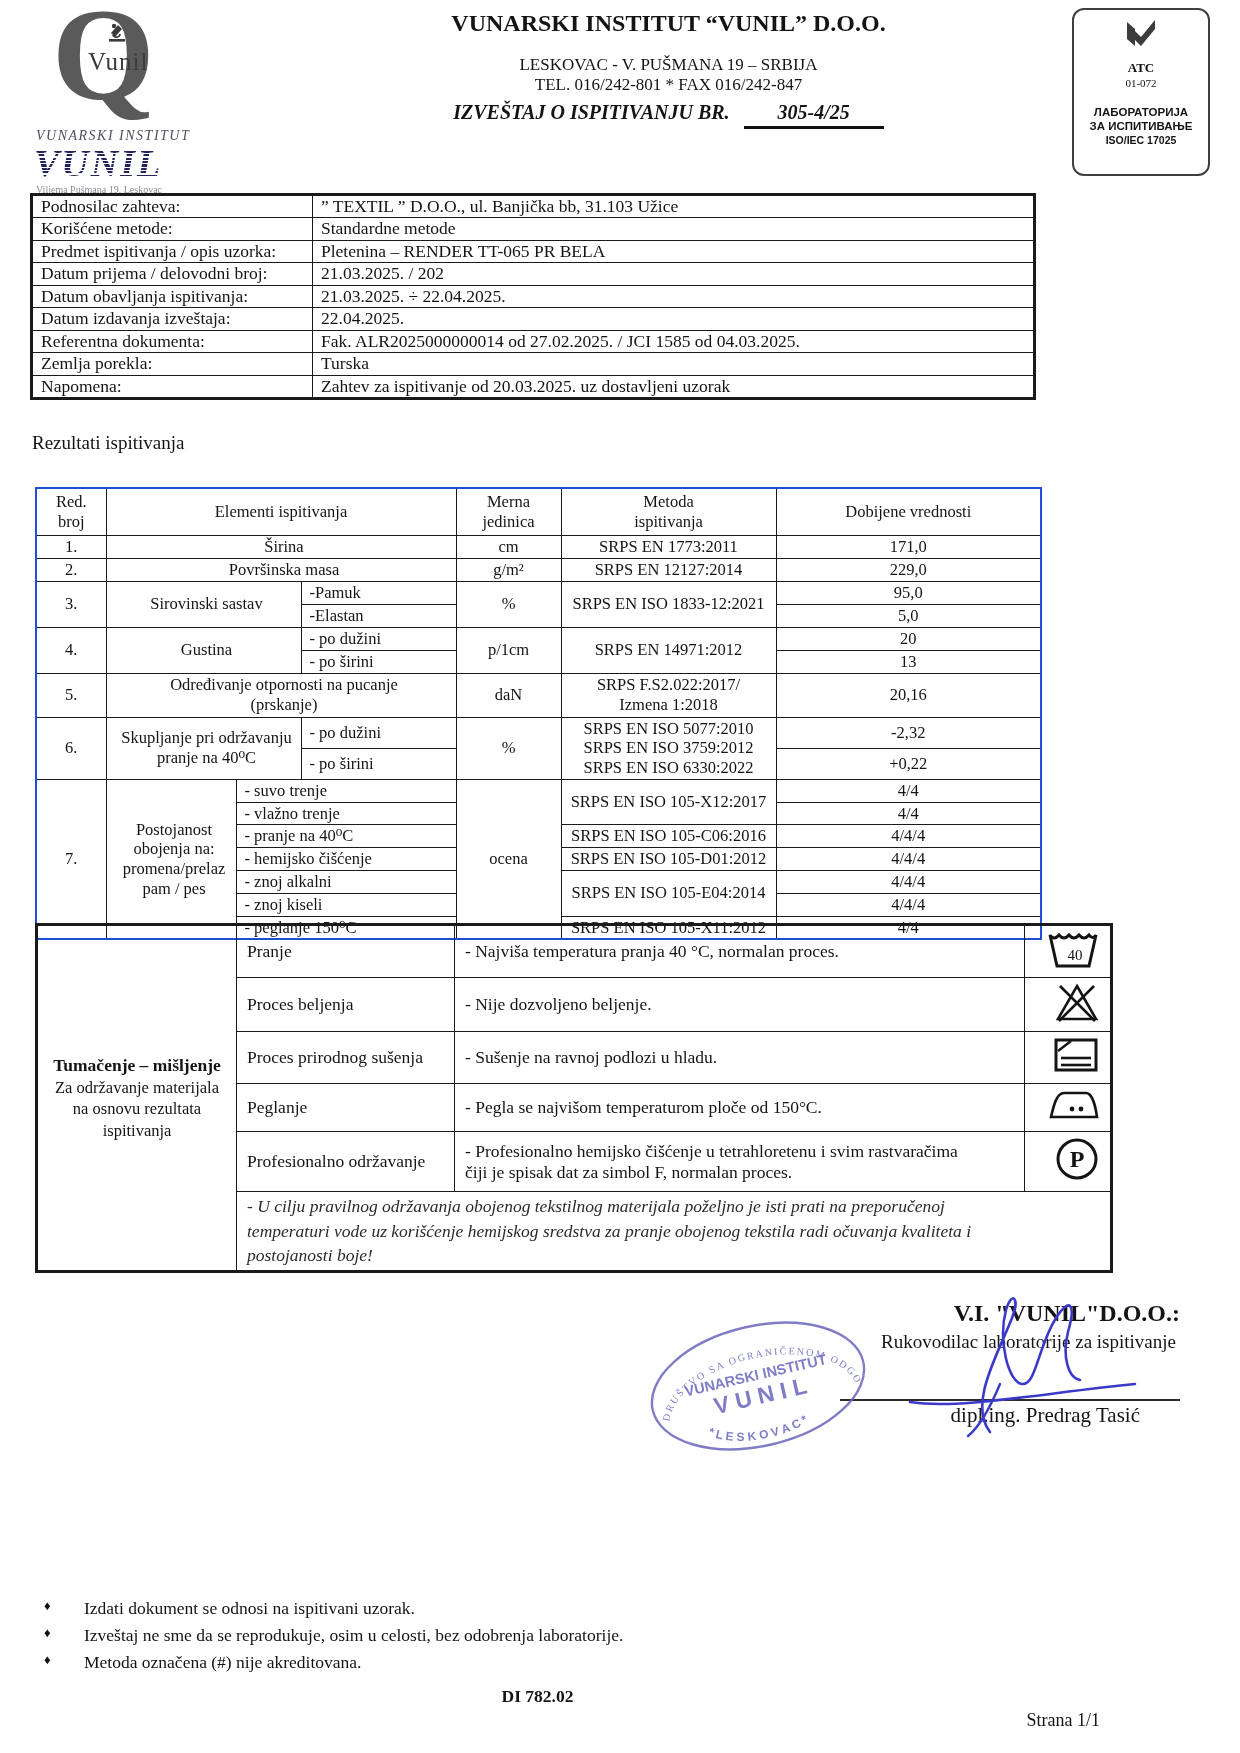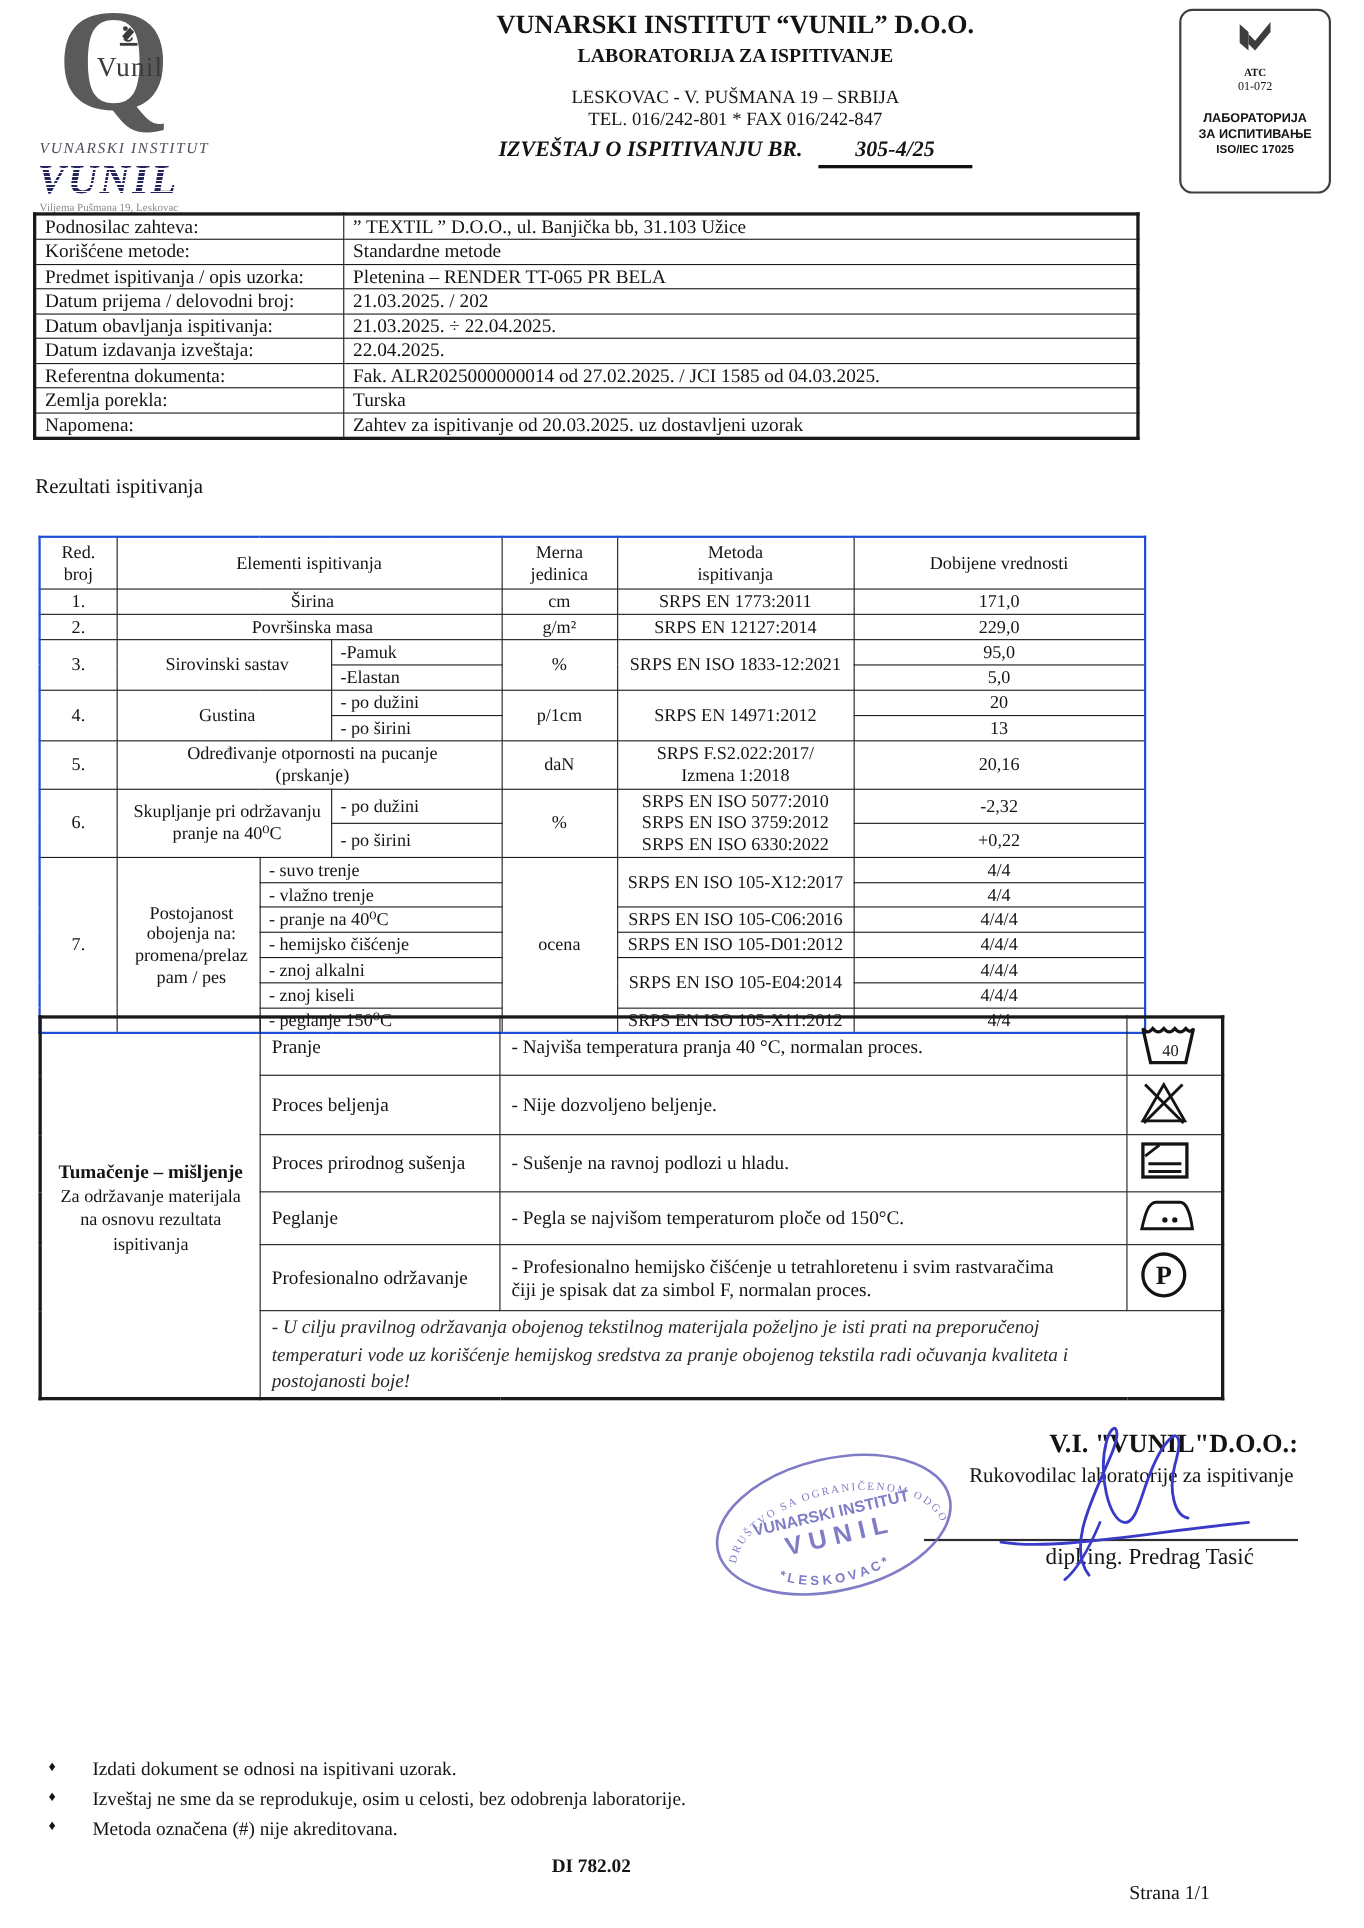--- a/index.html
+++ b/index.html
@@ -21,21 +21,21 @@
 
   .center-block { flex:1; text-align:center; padding-top:4px; }
   .inst-name { font-size:24px; font-weight:bold; }
   .lab-name { font-size:18px; font-weight:bold; margin-top:3px; }
   .addr-line { font-size:17px; margin-top:18px; }
   .phone-line { font-size:17px; }
   .report-title { margin-top:6px; font-size:20px; font-weight:bold; font-style:italic; }
   .report-no { display:inline-block; border-bottom:3px solid #111; padding:0 34px 2px 34px; margin-left:14px; }
 
   .atc-badge { width:138px; margin-top:2px; border:2px solid #3f3f3f; border-radius:12px; padding:8px 4px 10px 4px; text-align:center; height:168px; }
-  .atc-name { font-size:10px; font-weight:bold; margin-top:2px; }
+  .atc-name { font-size:13px; font-weight:bold; margin-top:2px; }
   .atc-num { font-size:11px; margin-top:1px; }
   .atc-lines { margin-top:16px; font-size:11.5px; font-weight:bold; font-family:"Liberation Sans","DejaVu Sans",sans-serif; line-height:1.25; }
   .atc-iso { font-size:10.5px; font-weight:bold; font-family:"Liberation Sans","DejaVu Sans",sans-serif; }
 
   
   .info-table { position:absolute; left:30px; top:193px; width:1006px; border-collapse:collapse; font-size:17.5px; border:3px solid #1a1a1a; }
   .info-table td { border:1.5px solid #1a1a1a; padding:0 8px; height:22.5px; vertical-align:middle; }
   .info-table td.lbl { width:281px; }
 
   
@@ -50,21 +50,21 @@
   tr.rh-6  { height:28px; }
   tr.rh-7  { height:21px; }
 
   
   .care-table { position:absolute; left:35px; top:923px; border-collapse:collapse; font-size:17.5px; border:3px solid #1a1a1a; table-layout:fixed; }
   .care-table td { border:1.5px solid #1a1a1a; vertical-align:middle; padding:2px 10px; }
   .care-left { text-align:center; font-size:16.5px; line-height:1.3; }
   .care-left .t { font-weight:bold; font-size:17.5px; }
   .care-name { }
   .care-desc { }
-  .care-icon-cell { text-align:left; padding:2px; }
+  .care-icon-cell { text-align:right; padding:2px; }
   tr.ch-1 { height:46px; } tr.ch-2 { height:50px; } tr.ch-3 { height:46px; }
   tr.ch-4 { height:48px; } tr.ch-5 { height:60px; }
   .care-note { font-style:italic; padding:6px 12px; line-height:1.4; color:#2a2a2a; }
 
   
   .signature-area { position:absolute; top:1300px; left:650px; width:530px; text-align:right; }
   .sig-company { font-size:24px; font-weight:bold; }
   .sig-role { font-size:19px; margin-top:4px; margin-right:4px; }
   .sig-line { width:340px; border-top:2px solid #2c2c2c; margin-left:auto; margin-top:46px; }
   .sig-name { font-size:21px; margin-top:2px; margin-right:40px; }
@@ -95,21 +95,20 @@
         </svg>
         <span class="q-vunil">Vunil</span>
       </div>
       <div class="logo-inst">VUNARSKI INSTITUT</div>
       <div class="vunil-wordmark">VUNIL</div>
       <div class="logo-addr">Viljema Pušmana 19, Leskovac</div>
     </div>
 
     <div class="center-block">
       <div class="inst-name">VUNARSKI INSTITUT “VUNIL” D.O.O.</div>
-      <div class="lab-name">LABORATORIJA ZA ISPITIVANJE</div>
       <div class="addr-line">LESKOVAC - V. PUŠMANA 19 – SRBIJA</div>
       <div class="phone-line">TEL. 016/242-801 * FAX  016/242-847</div>
       <div class="report-title">
         <span>IZVEŠTAJ O ISPITIVANJU BR.</span><span class="report-no">305-4/25</span>
       </div>
     </div>
 
     <div class="atc-badge">
       <svg width="38" height="36" viewBox="0 0 38 36">
         <path d="M5 4 L13 11 L13 28 L5 21 Z" fill="#3d3d3d"></path>

